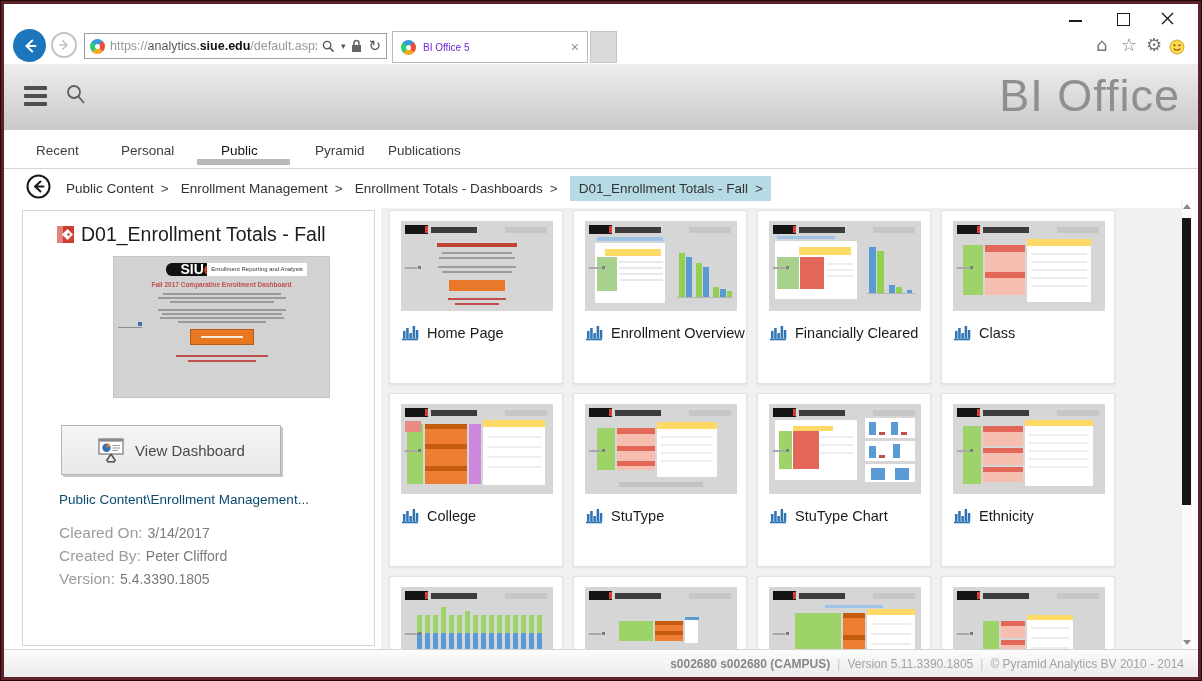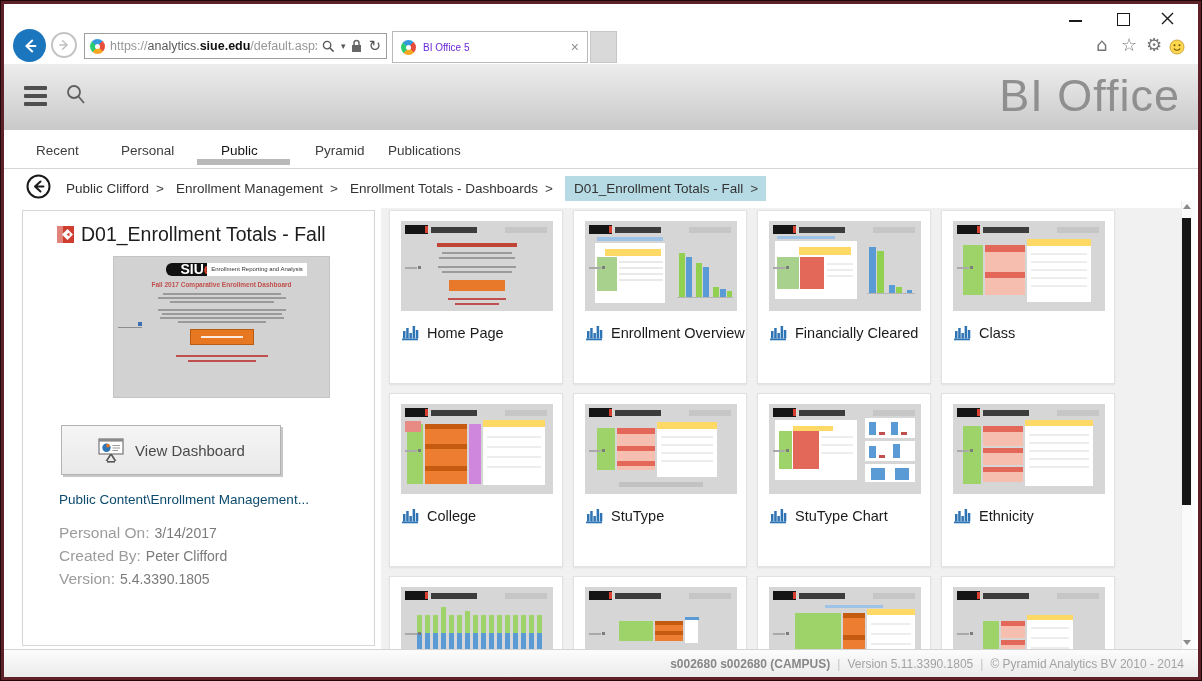--- a/index.html
+++ b/index.html
@@ -219,21 +219,21 @@
   <span class="navtab t-alerts">Pyramid</span>
   <span class="navtab t-pubs">Publications</span>
   <div class="abs tab-underline"></div>
 
   <div class="abs crumbbar"></div>
   <svg class="abs bc-back" viewBox="0 0 25 25">
       <circle cx="12.5" cy="12.5" r="11" fill="none" stroke="#1a1a1a" stroke-width="2"></circle>
       <path d="M14.5 7.5 L9 12.5 L14.5 17.5 M9 12.5 H17.5" stroke="#1a1a1a" stroke-width="2" fill="none" stroke-linecap="round" stroke-linejoin="round"></path>
     </svg>
   <div class="abs bc-row">
-    <span class="bc-item">Public Clifford</span>
+    <span class="bc-item">Public Content</span>
     <span class="bc-sep">&gt;</span>
     <span class="bc-item">Enrollment Management</span>
     <span class="bc-sep">&gt;</span>
     <span class="bc-item">Enrollment Totals - Dashboards</span>
     <span class="bc-sep">&gt;</span>
     <span class="bc-current">
       <span class="bc-item">D01_Enrollment Totals - Fall</span>
       <span class="bc-sep">&gt;</span>
     </span>
   </div>
@@ -275,21 +275,21 @@
           <path d="M9.5 10.8 L9.5 6.6 A4.2 4.2 0 0 1 13.4 9.4 Z" fill="#e87722"></path>
           <path d="M15.5 8.5 H23 M15.5 11 H23 M15.5 13.5 H21" stroke="#9a9a9a" stroke-width="1.1"></path>
           <path d="M13 17 L8.5 24 H10.5 L14 18.6 L17.5 24 H19.5 L15 17 Z" fill="#555"></path>
           <rect x="10" y="24" width="8" height="1.6" fill="#555"></rect>
         </svg>
         <span class="view-label">View Dashboard</span>
       </div>
 
       <div class="d-path">Public Content\Enrollment Management...</div>
       <div class="meta m1">
-          <span>Personal On:</span>
+          <span>Cleared On:</span>
           <span class="val">3/14/2017</span>
         </div>
       <div class="meta m2">
           <span>Created By:</span>
           <span class="val">Peter Clifford</span>
         </div>
       <div class="meta m3">
           <span>Version:</span>
           <span class="val">5.4.3390.1805</span>
         </div>

